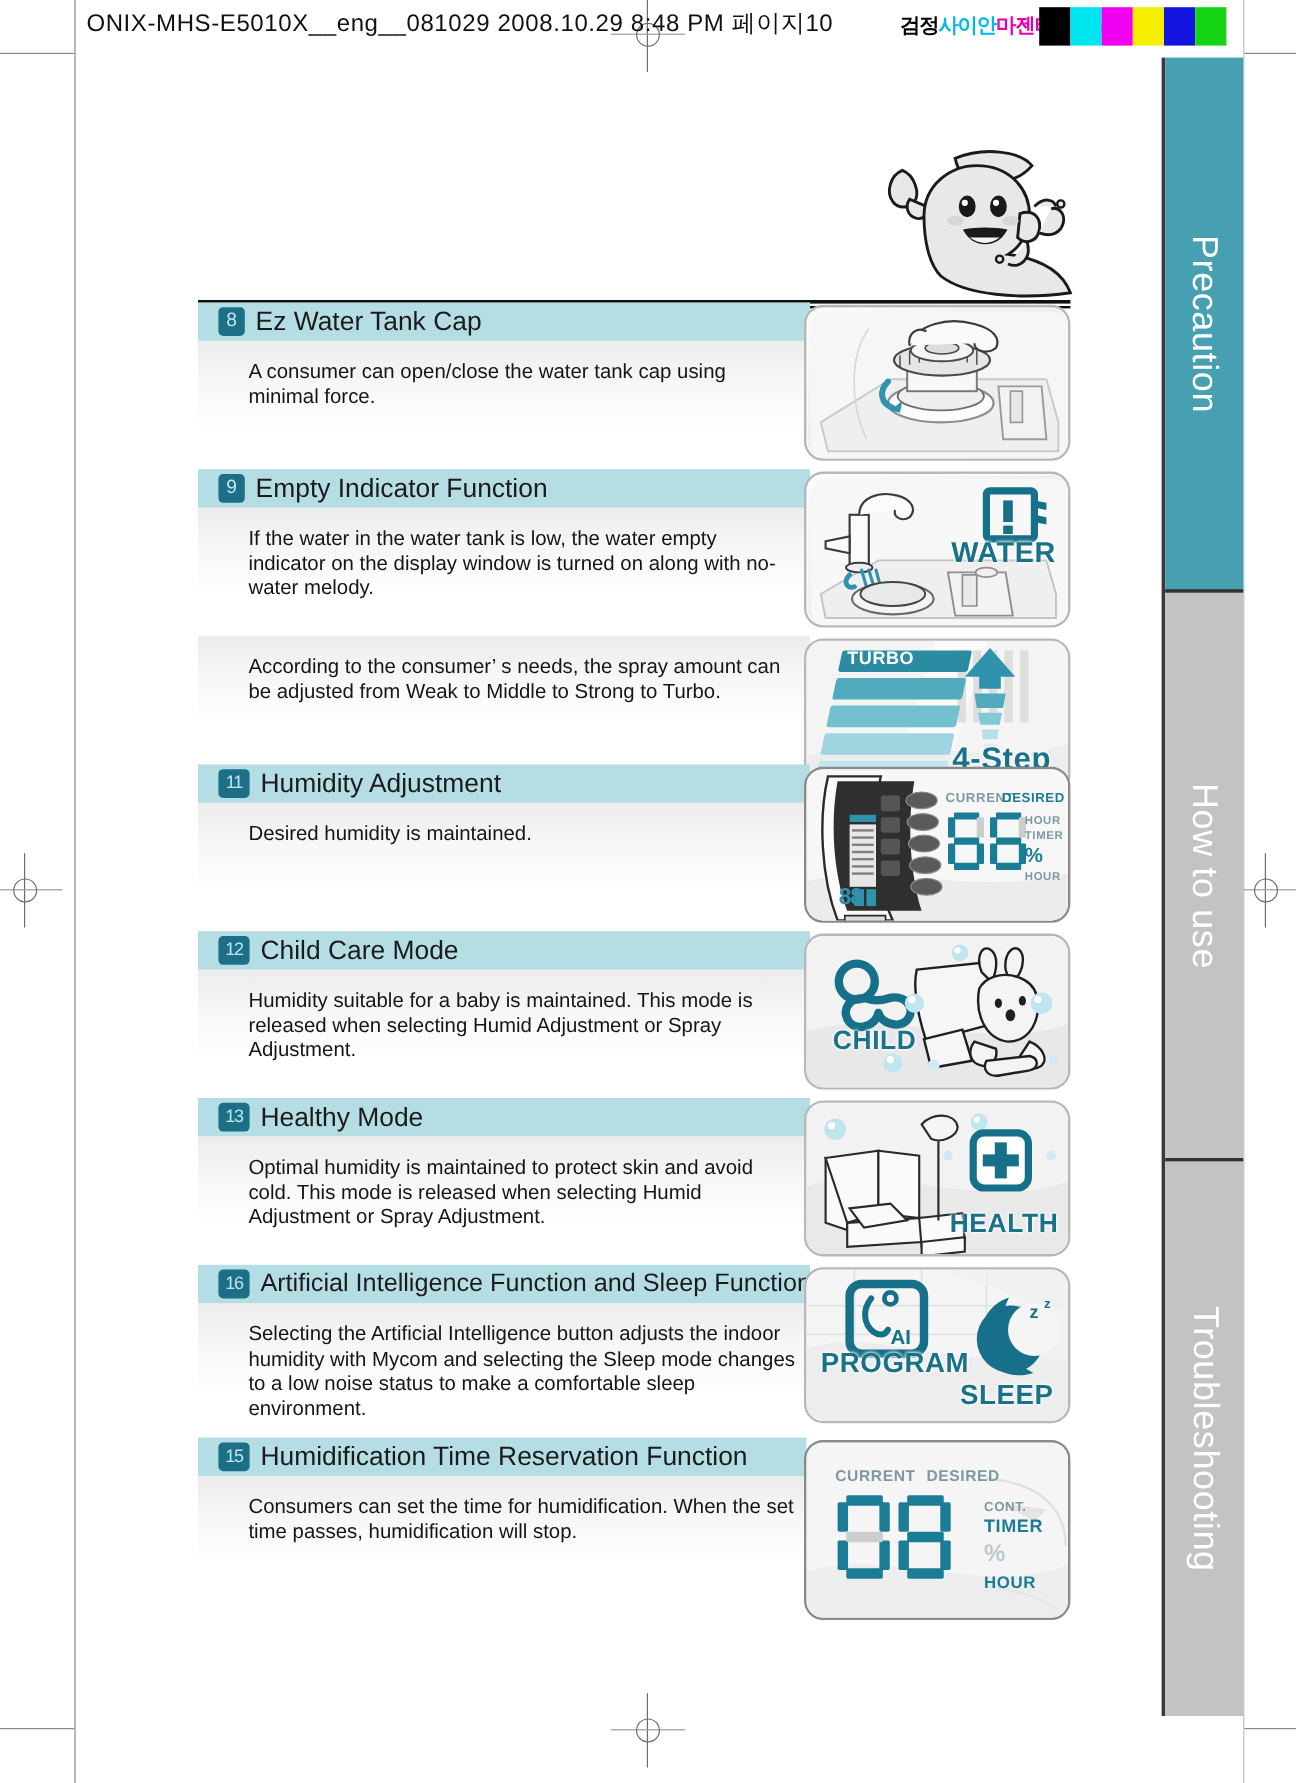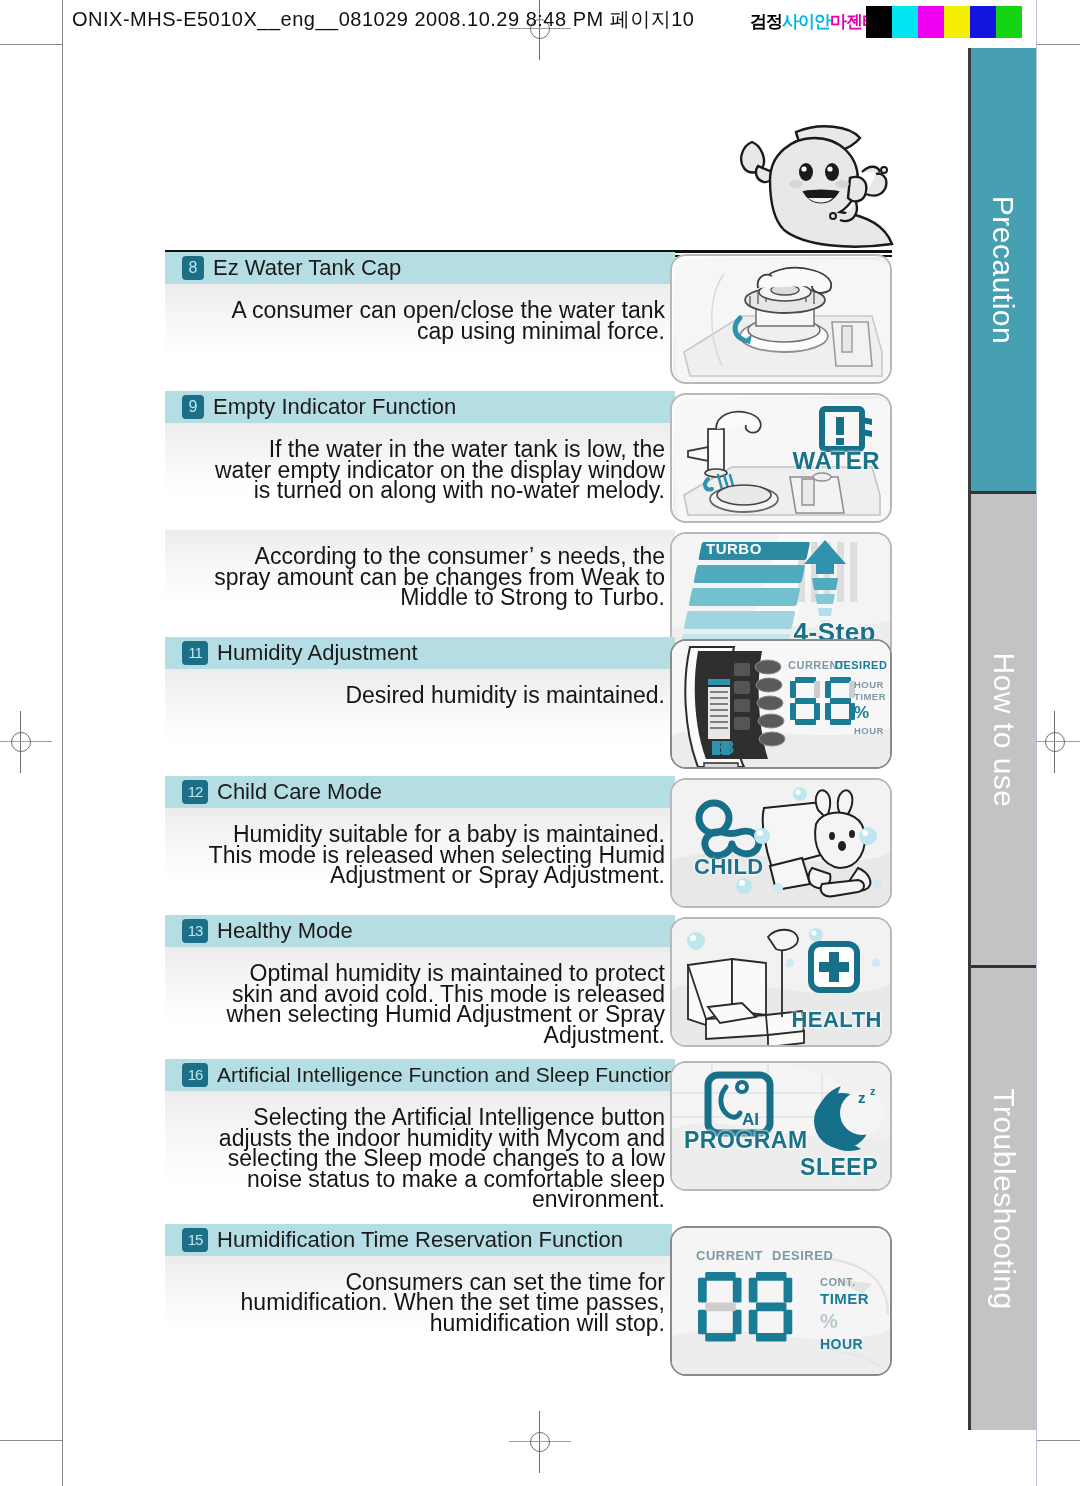--- a/index.html
+++ b/index.html
@@ -79,21 +79,21 @@
   .badge.wide { width:26px; letter-spacing:-1px; font-size:15px; }
   .sec-title {
     margin-left:9px; font-size:22px; color:#1b1b1b; white-space:nowrap;
     font-family:"Liberation Sans", sans-serif;
   }
   .sec-title.small { font-size:21px; }
   .sec-body {
     width:510px; background:linear-gradient(#ececec 0%, #f7f7f7 34%, #ffffff 72%, #ffffff 100%);
     padding:16px 10px 10px 42px; min-height:103px;
   }
-  .sec-body p { font-size:23px; line-height:20.5px; color:#151515;text-align:right; }
+  .sec-body p { font-size:17px; line-height:20.5px; color:#151515; }
 
   
   .sec-head.w-wide { width:507px; }
   .sec-head.w-xwide { width:510px; }
 
   
   .panel {
     position:absolute; right:0; width:222px; height:130px;
     border:2px solid #b8b8b8; border-radius:16px; overflow:hidden;
     background:linear-gradient(150deg,#fbfbfb,#ededed 55%,#e2e2e2);
@@ -308,21 +308,21 @@
             <path d="M40 8 L50 10 L50 16 L40 14Z" fill="#17708a"></path>
             <path d="M40 20 L50 22 L50 28 L40 26Z" fill="#17708a"></path>
           </g>
         </svg>
         <div class="p-label" style="right:10px;bottom:46px;font-size:24px;margin-left:47px;">WATER</div>
       </div>
     </div>
 
     <div class="section">
       <div class="sec-body">
-        <p>According to the consumer’ s needs, the spray amount can be changes from Weak to Middle to Strong to Turbo.</p>
+        <p>According to the consumer’ s needs, the spray amount can be adjusted from Weak to Middle to Strong to Turbo.</p>
       </div>
       <div class="panel" style="top:2px;">
 
         <svg viewBox="0 0 222 130" width="222" height="130" style="position:absolute;left:0;top:0;">
           <rect x="0" y="0" width="222" height="130" fill="#f4f4f4"></rect>
           <path d="M108 0 L150 0 L112 130 L66 130Z" fill="#fbfbfb" opacity=".9"></path>
           <g fill="#dedede">
             <rect x="126" y="8" width="7" height="60"></rect>
               <rect x="139" y="8" width="7" height="60"></rect>
             <rect x="152" y="8" width="7" height="60"></rect>
@@ -416,21 +416,21 @@
               <i class="sD"></i>
               <i class="sE"></i>
               <i class="sF"></i>
               <i class="sG"></i>
           </div>
         </div>
         <div class="tiny" style="position:absolute;left:182px;top:38px;">HOUR</div>
         <div class="tiny" style="position:absolute;left:182px;top:50px;">TIMER</div>
         <div style="position:absolute;left:182px;top:62px;font-size:17px;font-weight:bold;color:#1b7d95;">%</div>
         <div class="tiny" style="position:absolute;left:182px;top:84px;">HOUR</div>
-        <div style="position:absolute;left:42px;top:96px;font-size:19px;font-weight:bold;color:#2f93ad;letter-spacing:-1px;">88</div>
+        <div style="position:absolute;left:27px;top:96px;font-size:19px;font-weight:bold;color:#2f93ad;letter-spacing:-1px;">88</div>
       </div>
     </div>
 
     <div class="section">
       <div class="sec-head">
         <span class="badge wide">12</span>
         <span class="sec-title">Child Care Mode</span>
       </div>
       <div class="sec-body">
         <p>Humidity suitable for a baby is maintained. This mode is released when selecting Humid Adjustment or Spray Adjustment.</p>

